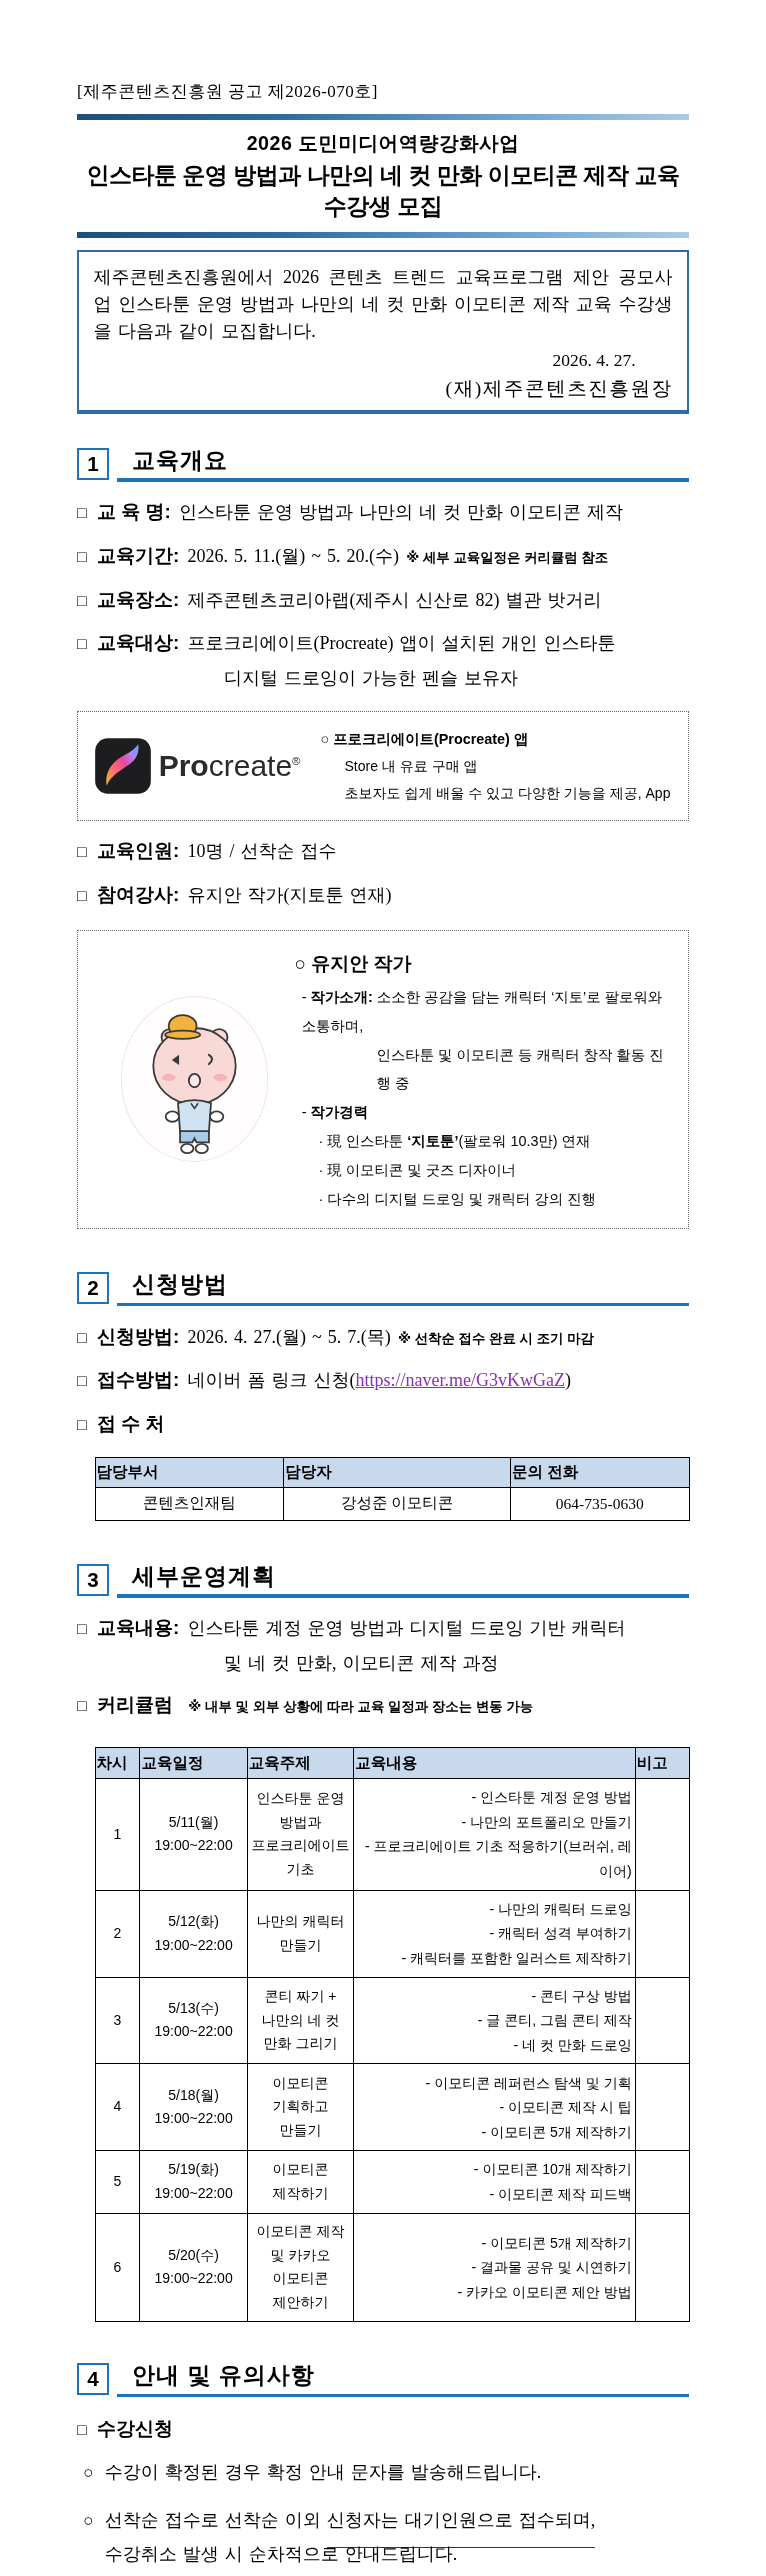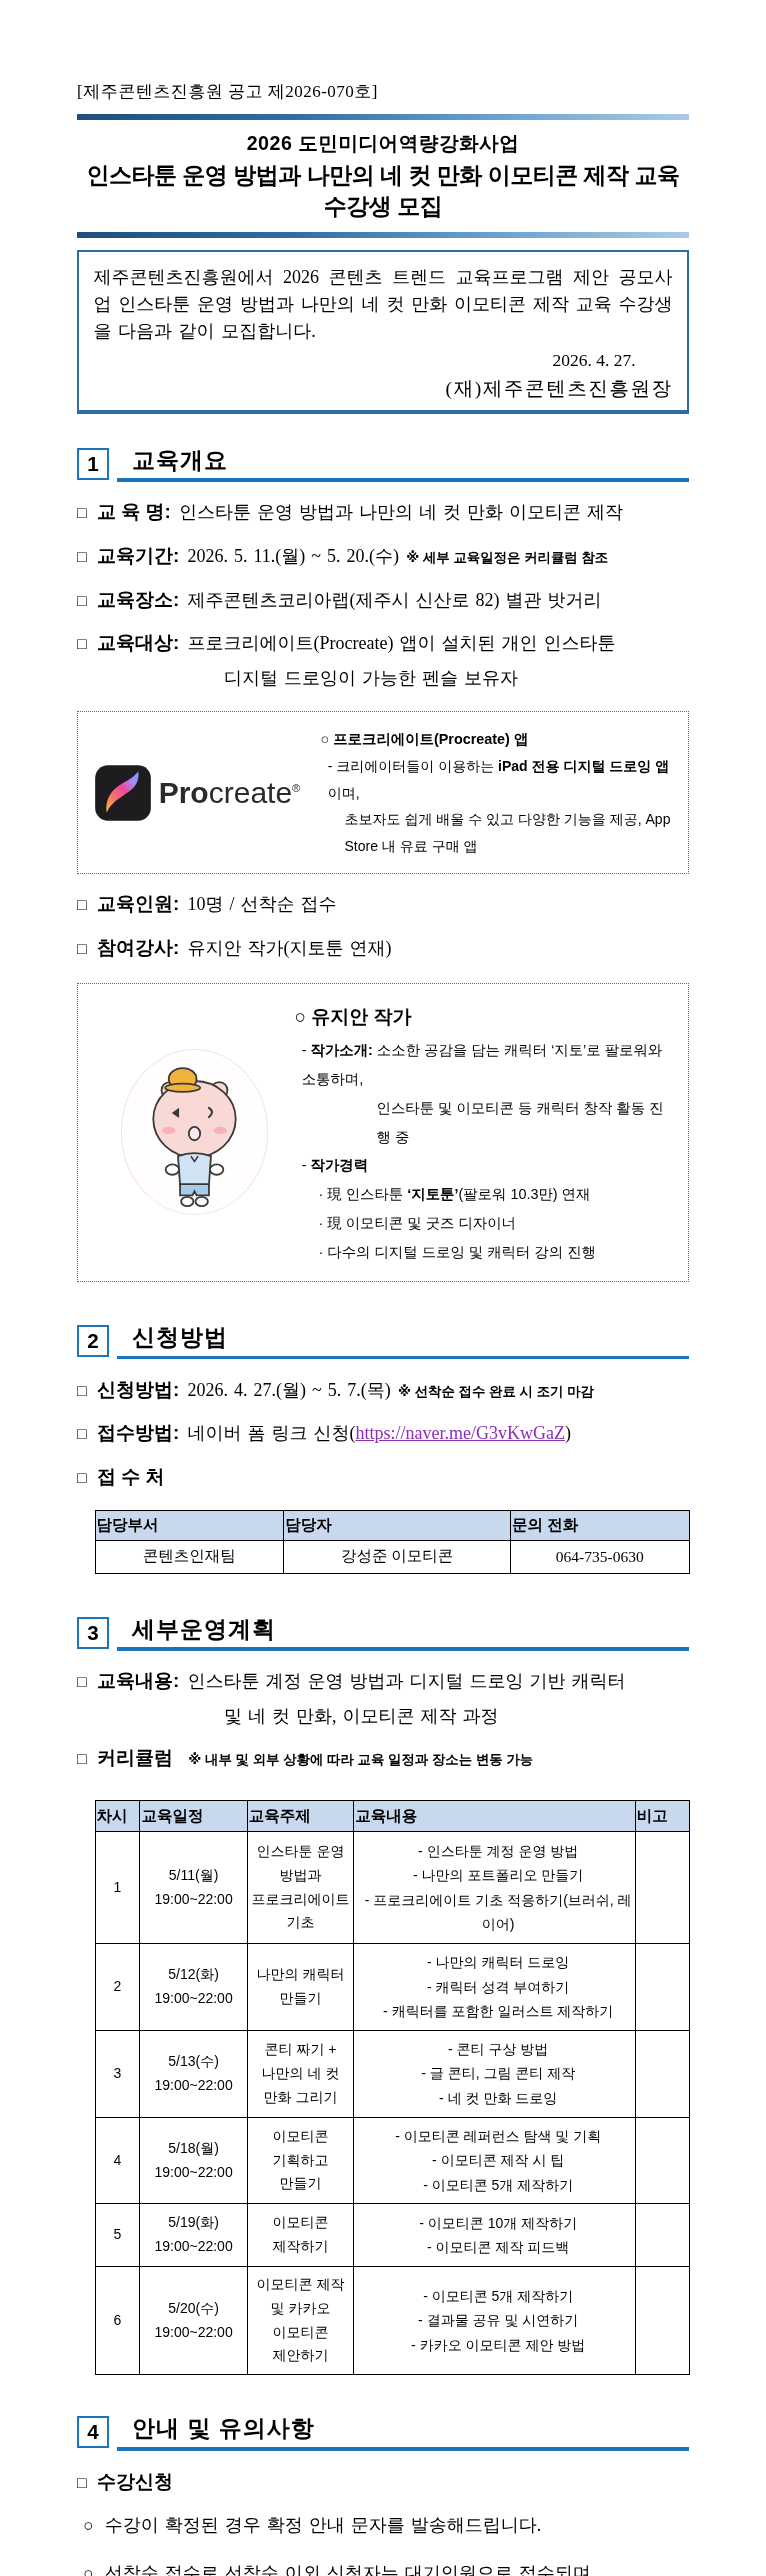--- a/index.html
+++ b/index.html
@@ -63,21 +63,21 @@
   
   table{border-collapse:collapse;margin-left:17.5px;width:595px;}
   th,td{border:1px solid #000;}
   th{background:#c8d9ee;font:bold 15.5px "Liberation Sans","DejaVu Sans",sans-serif;height:27px;text-align:left;}
   .contact-table{margin-top:19.6px;}
   .contact-table td{font-size:15.5px;height:30px;text-align:center;}
   .curri-table{margin-top:29px;}
   .curri-table td{font:14px "Liberation Sans","DejaVu Sans",sans-serif;padding:6.2px 3.1px;}
   .curri-table th{height:28px;}
   td.ctr{text-align:center;line-height:1.7;}
-  td.lft{text-align:center;padding-left:10.3px;line-height:1.75;}
+  td.lft{text-align:right;padding-left:10.3px;line-height:1.75;}
   .col-no{width:43px;} .col-date{width:105px;} .col-topic{width:107px;} .col-cont{width:288px;} .col-note{width:52px;}
 
   
   .sub{display:flex;align-items:baseline;margin-top:18.5px;font-size:18px;}
   .sub .mk{font-family:"Liberation Sans","DejaVu Sans",sans-serif;font-size:16px;margin-right:10.3px;}
   .sub .lb{font:bold 19px "Liberation Sans","DejaVu Sans",sans-serif;}
   .ob{display:flex;align-items:baseline;margin-top:13.4px;font-size:18px;line-height:1.9;word-spacing:1.5px;}
   .ob .mk{font-size:17px;margin-right:11.3px;margin-left:6.2px;font-family:"Liberation Serif",serif;}
   .ob .tx{flex:1;}
   .ru{border-bottom:1.5px solid #c00000;padding-bottom:17px;}
@@ -143,23 +143,22 @@
             <stop offset="1" stop-color="#60a5fa"></stop>
           </linearGradient>
         </defs>
         <rect x="2" y="2" width="96" height="96" rx="22" fill="#1d1d1f"></rect>
         <path d="M22 84 C 18 62 30 44 48 34 C 62 26 72 20 76 12 C 79 24 74 38 60 48 C 44 59 28 68 22 84 Z" fill="url(#pg)"></path>
       </svg>
       <div class="pro-word"><b>Pro</b><span>create</span><sup>®</sup></div>
     </div>
     <div class="pro-right">
       <div class="pro-head"><span>○</span> <span>프로크리에이트(Procreate) 앱</span></div>
-      <div class="hang"><span>-</span> <span>크리에이터들이 이용하는 </span><b>iPad 전용 디지털 드로잉 앱</b><span>이며,</span></div>
+      <div class="hang2">Store 내 유료 구매 앱</div>
       <div class="hang2">초보자도 쉽게 배울 수 있고 다양한 기능을 제공, App</div>
-      <div class="hang2">Store 내 유료 구매 앱</div>
     </div>
   </div>
 
   <div class="field">
     <span class="mk">□</span>
     <span class="lb">교육인원:</span>
     <span class="val">10명 / 선착순 접수</span>
   </div>
   <div class="field">
     <span class="mk">□</span>

